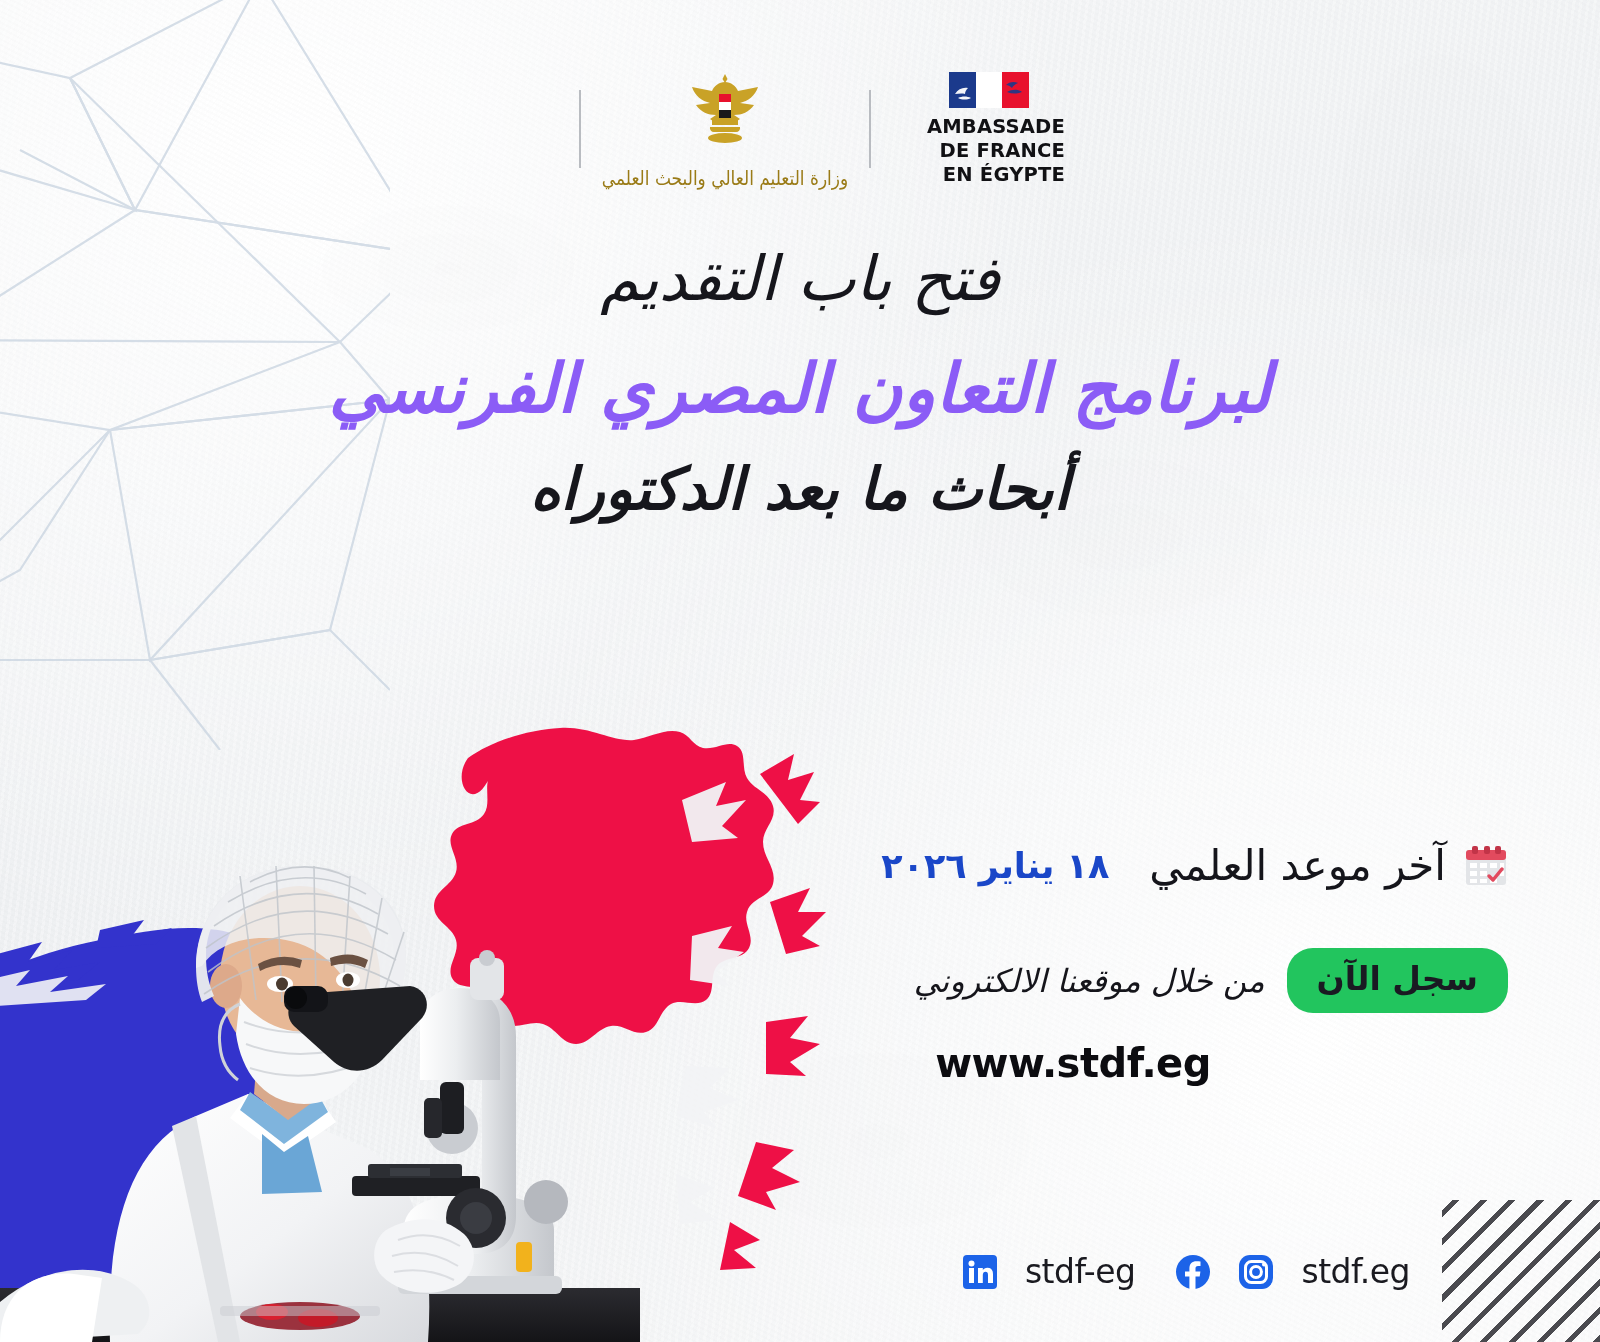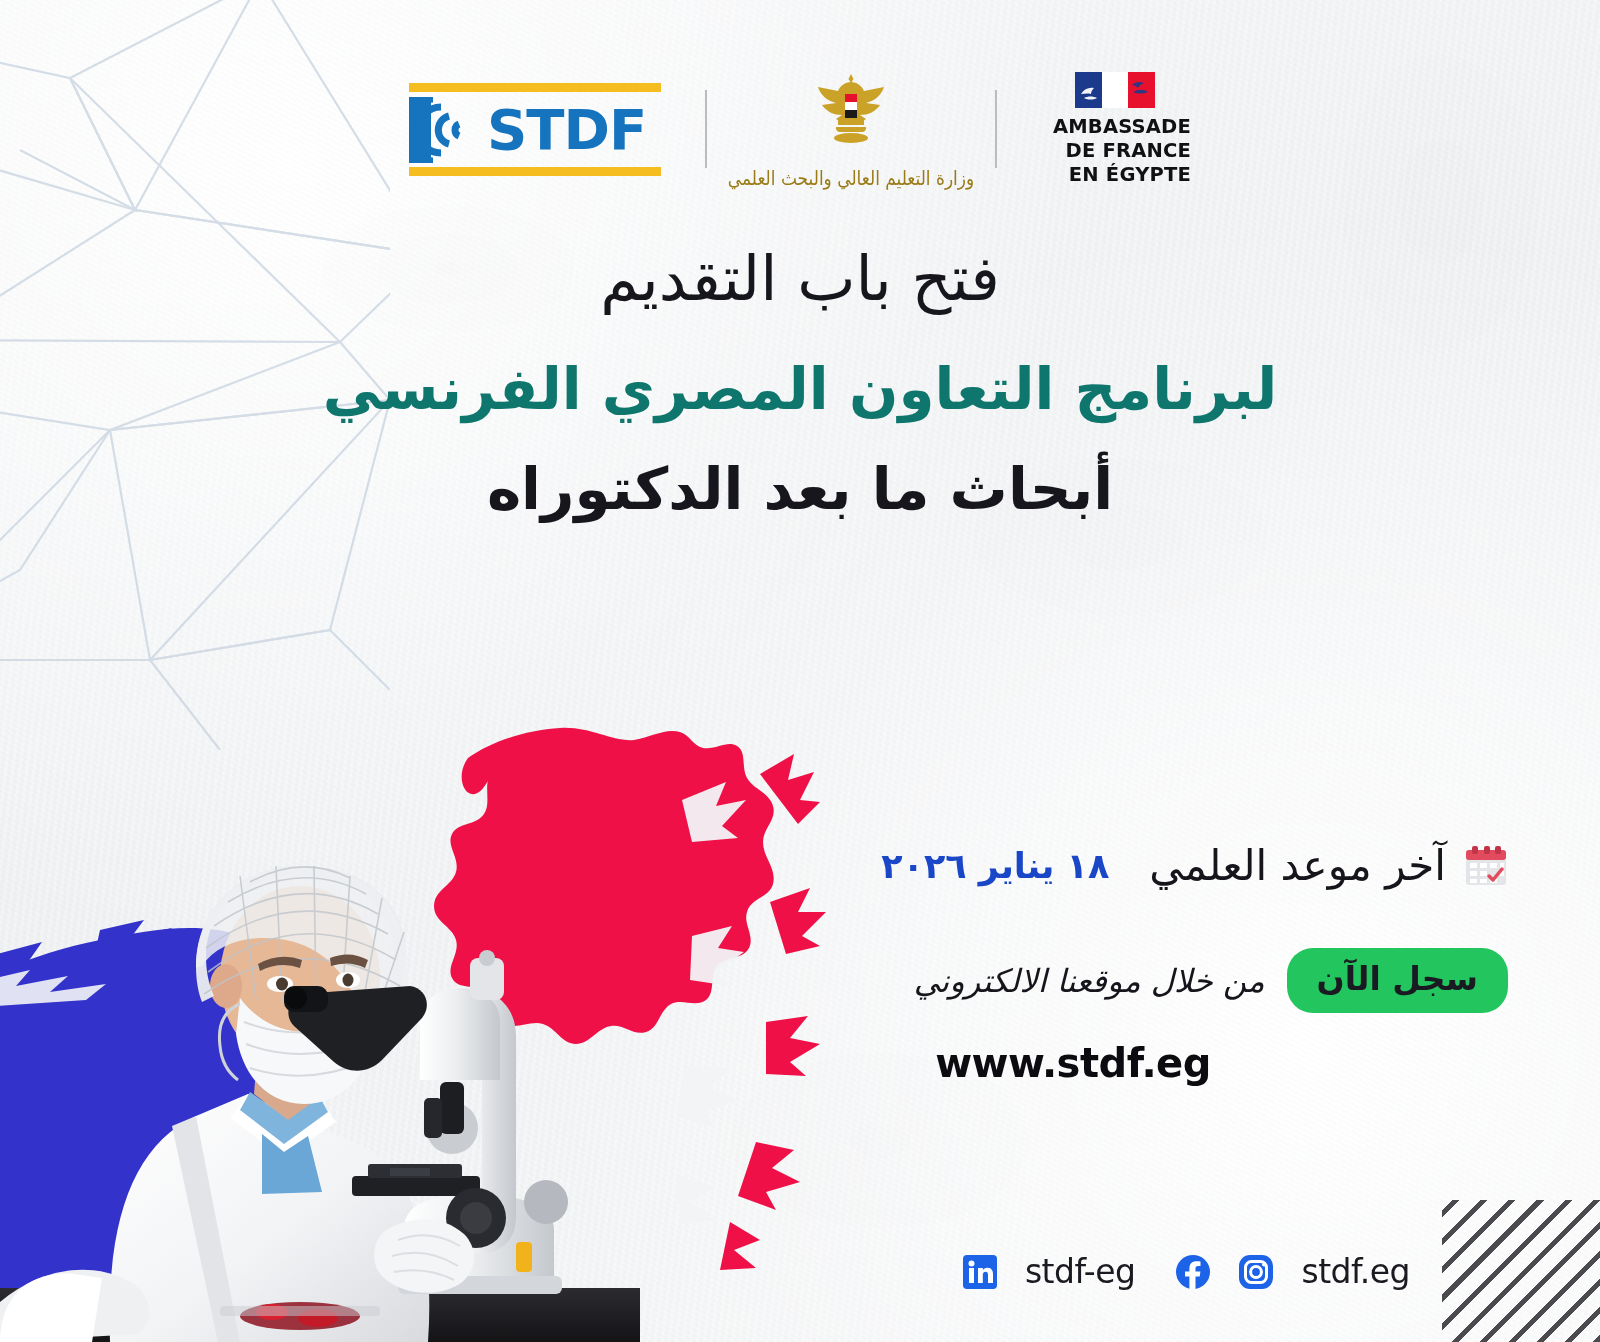--- a/index.html
+++ b/index.html
@@ -172,34 +172,35 @@
   }
 
   
   .headline {
     position: absolute;
     top: 240px;
     left: 0;
     width: 100%;
     text-align: center;
     direction: rtl;
+    font-style: italic;
   }
   .hl-1 {
     font-family: "DejaVu Sans", "Liberation Sans", sans-serif;
     font-size: 62px;
     line-height: 78px;
     color: #16161c;
     letter-spacing: -1px;
   }
   .hl-2 {
     font-family: "DejaVu Sans", "Liberation Sans", sans-serif;
     font-weight: bold;
-    font-size: 58px;
+    font-size: 68px;
     line-height: 118px;
-    color: #0f766e;
+    color: #8b5cf6;
     letter-spacing: -2px;
     margin-top: 12px;
   }
   .hl-3 {
     font-family: "DejaVu Sans", "Liberation Sans", sans-serif;
     font-weight: bold;
     font-size: 58px;
     line-height: 82px;
     color: #16161c;
     letter-spacing: -1px;
@@ -359,36 +360,20 @@
       <path d="M60 180 L175 240 L110 108"></path>
       <path d="M-30 180 L175 240"></path>
       <path d="M190 690 L260 780"></path>
       <path d="M370 660 L430 720"></path>
       <path d="M150 460 L60 600 L-50 660"></path>
     </g>
   </svg>
 
   <div class="logo-bar">
 
-    <div class="logo-slot">
-      <div class="stdf-logo">
-        <div class="stdf-rule top"></div>
-        <div class="stdf-main">
-          <svg class="stdf-mark" viewBox="0 0 74 66">
-            <rect x="0" y="0" width="22" height="66" fill="#1574bd"></rect>
-            <path d="M24 2 A31 31 0 0 0 24 64" stroke="#1574bd" stroke-width="7" fill="none"></path>
-            <path d="M32 10 A23 23 0 0 0 32 56" stroke="#1574bd" stroke-width="7" fill="none"></path>
-            <path d="M40 19 A14.5 14.5 0 0 0 40 47" stroke="#1574bd" stroke-width="7" fill="none"></path>
-            <path d="M50 27 A6.5 6.5 0 0 0 50 39" stroke="#1574bd" stroke-width="7" fill="none"></path>
-          </svg>
-          <span class="stdf-word">STDF</span>
-        </div>
-        <div class="stdf-rule bottom"></div>
-      </div>
-    </div>
 
     <div class="logo-divider"></div>
 
     <div class="logo-slot">
       <div class="eg-logo">
         <svg class="eg-eagle" viewBox="0 0 74 80">
           <g fill="#c9a227">
             <path d="M37 4 l2.5 5 -2.5 4 -2.5-4z"></path>
             <path d="M37 12 c-6 0 -11 4 -13 9 l-20 -4 c3 9 10 14 18 16 l-14 2 c5 7 12 10 20 10 l-6 4 c5 4 10 5 15 5 s10-1 15-5 l-6-4 c8 0 15-3 20-10 l-14-2 c8-2 15-7 18-16 l-20 4 c-2-5-7-9-13-9z"></path>
             <path d="M24 50 h26 v5 h-26z"></path>

